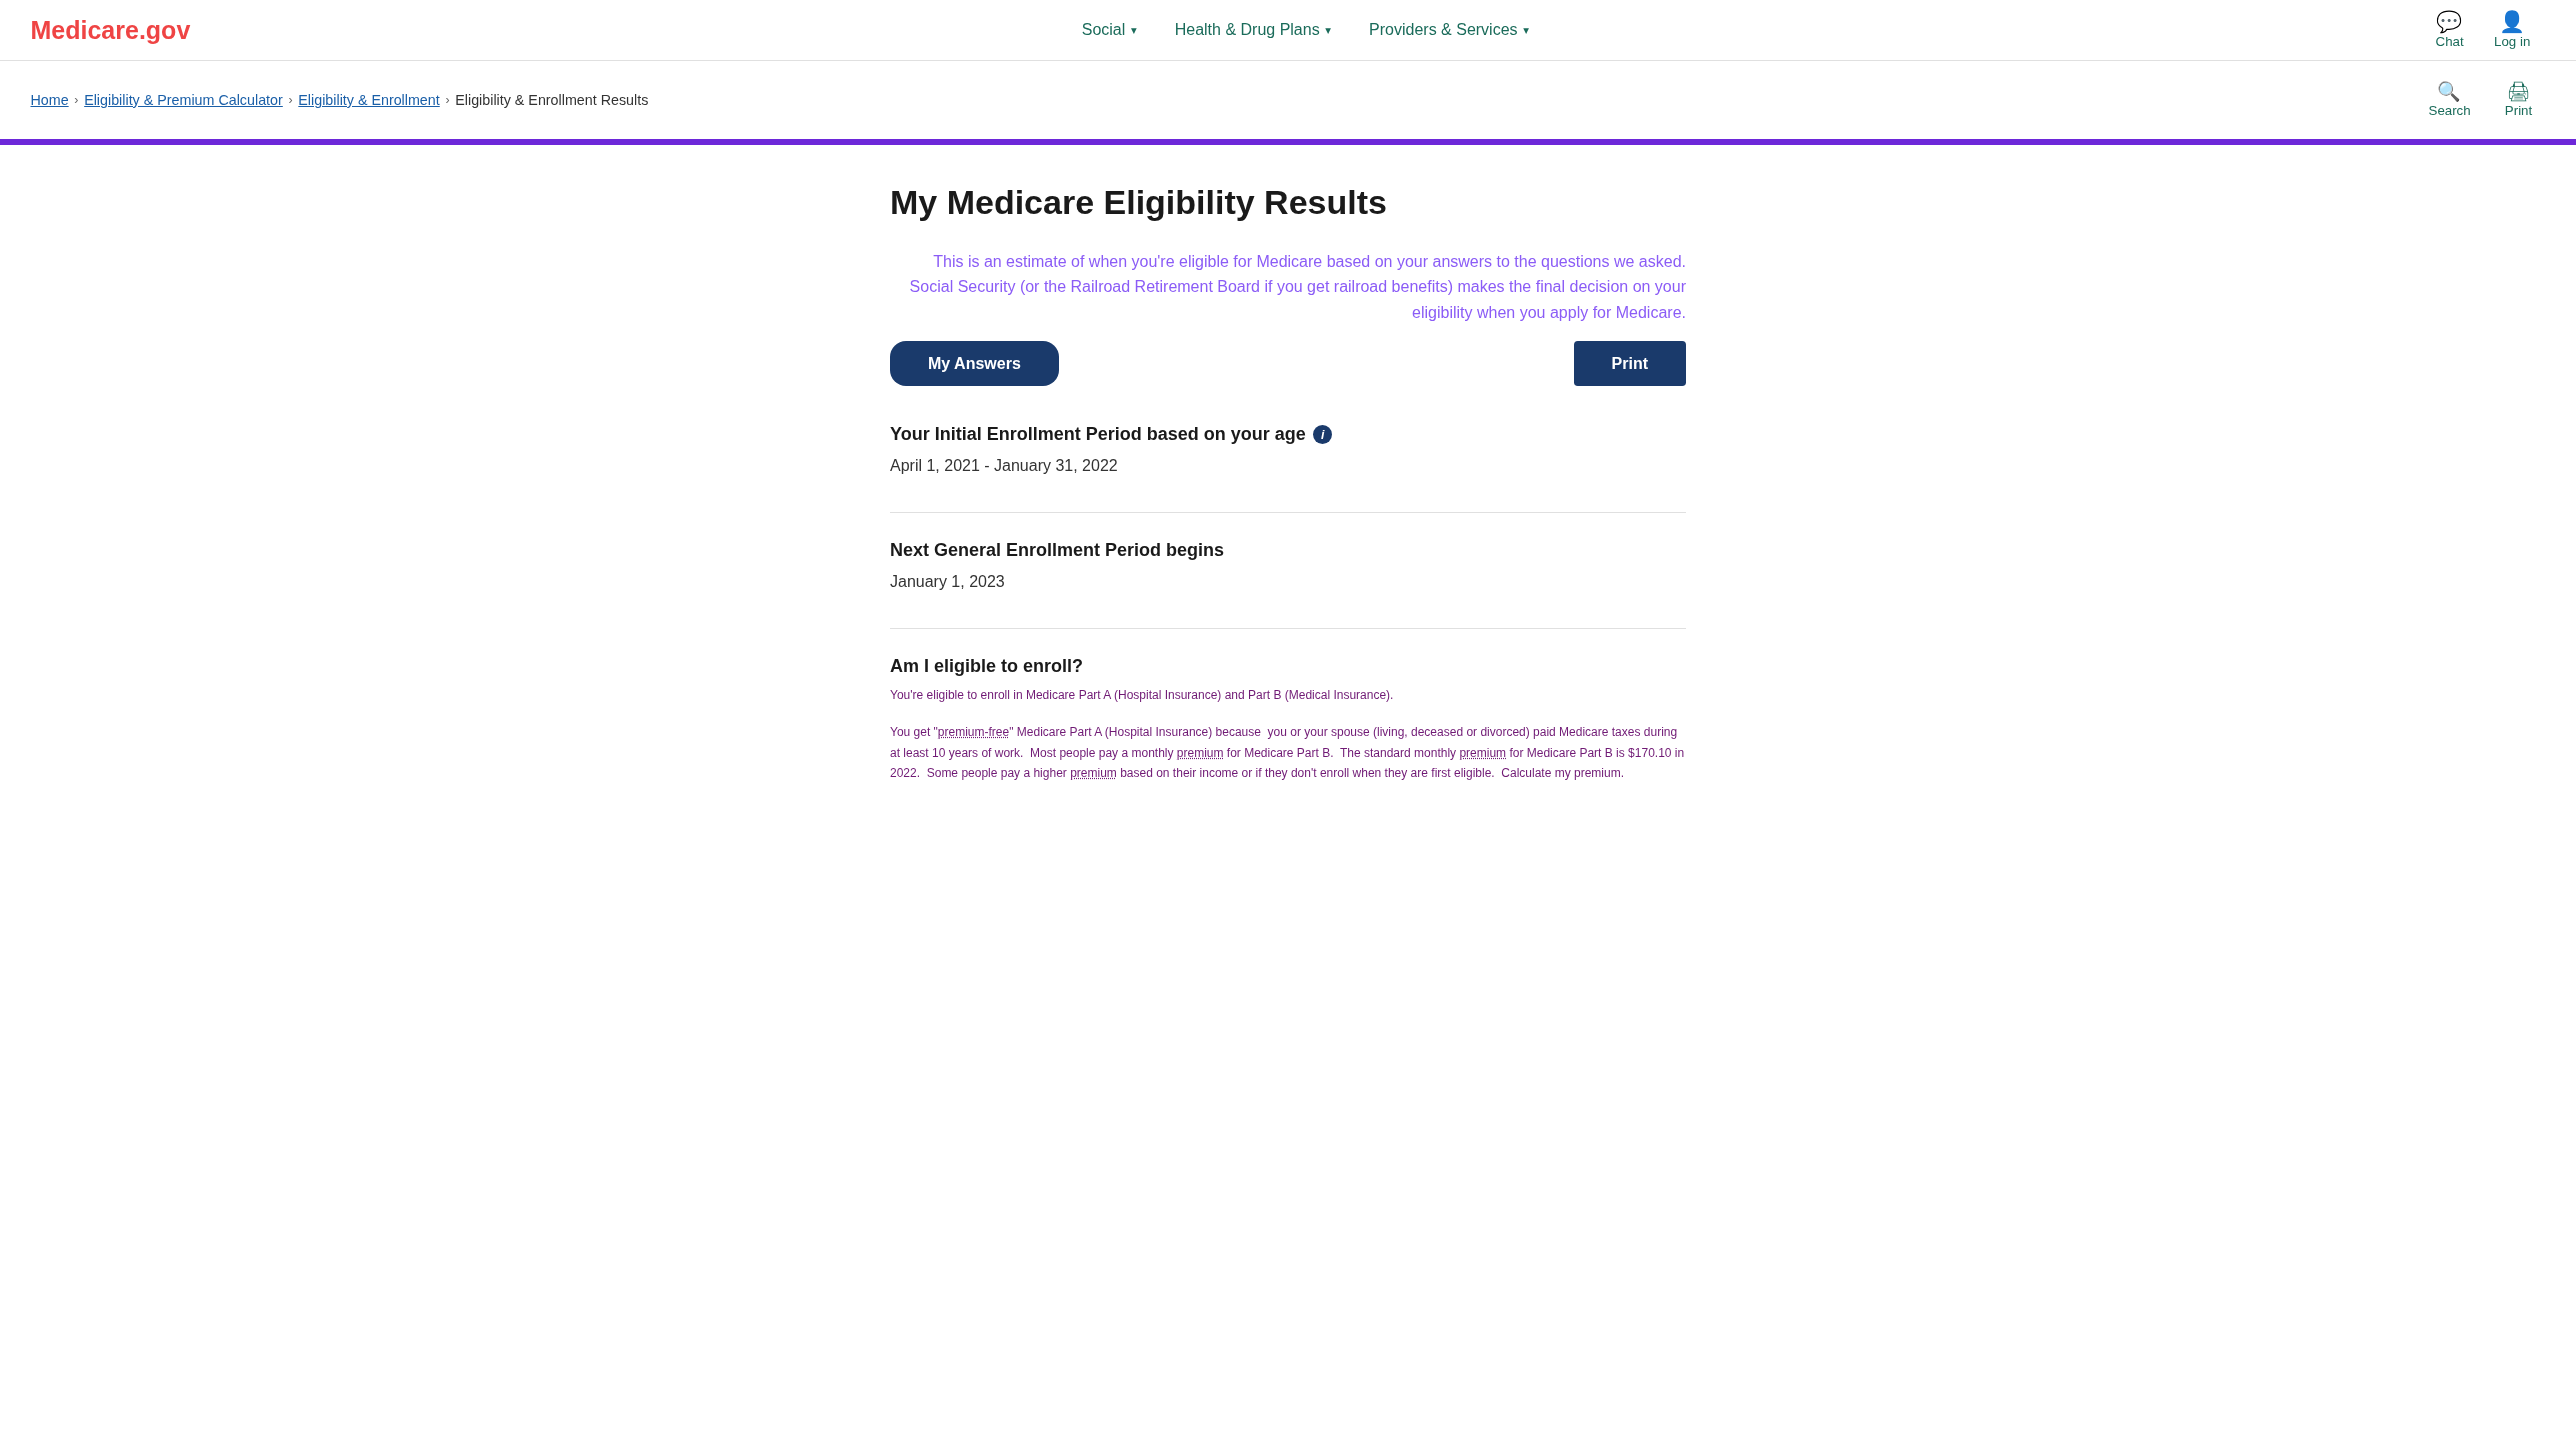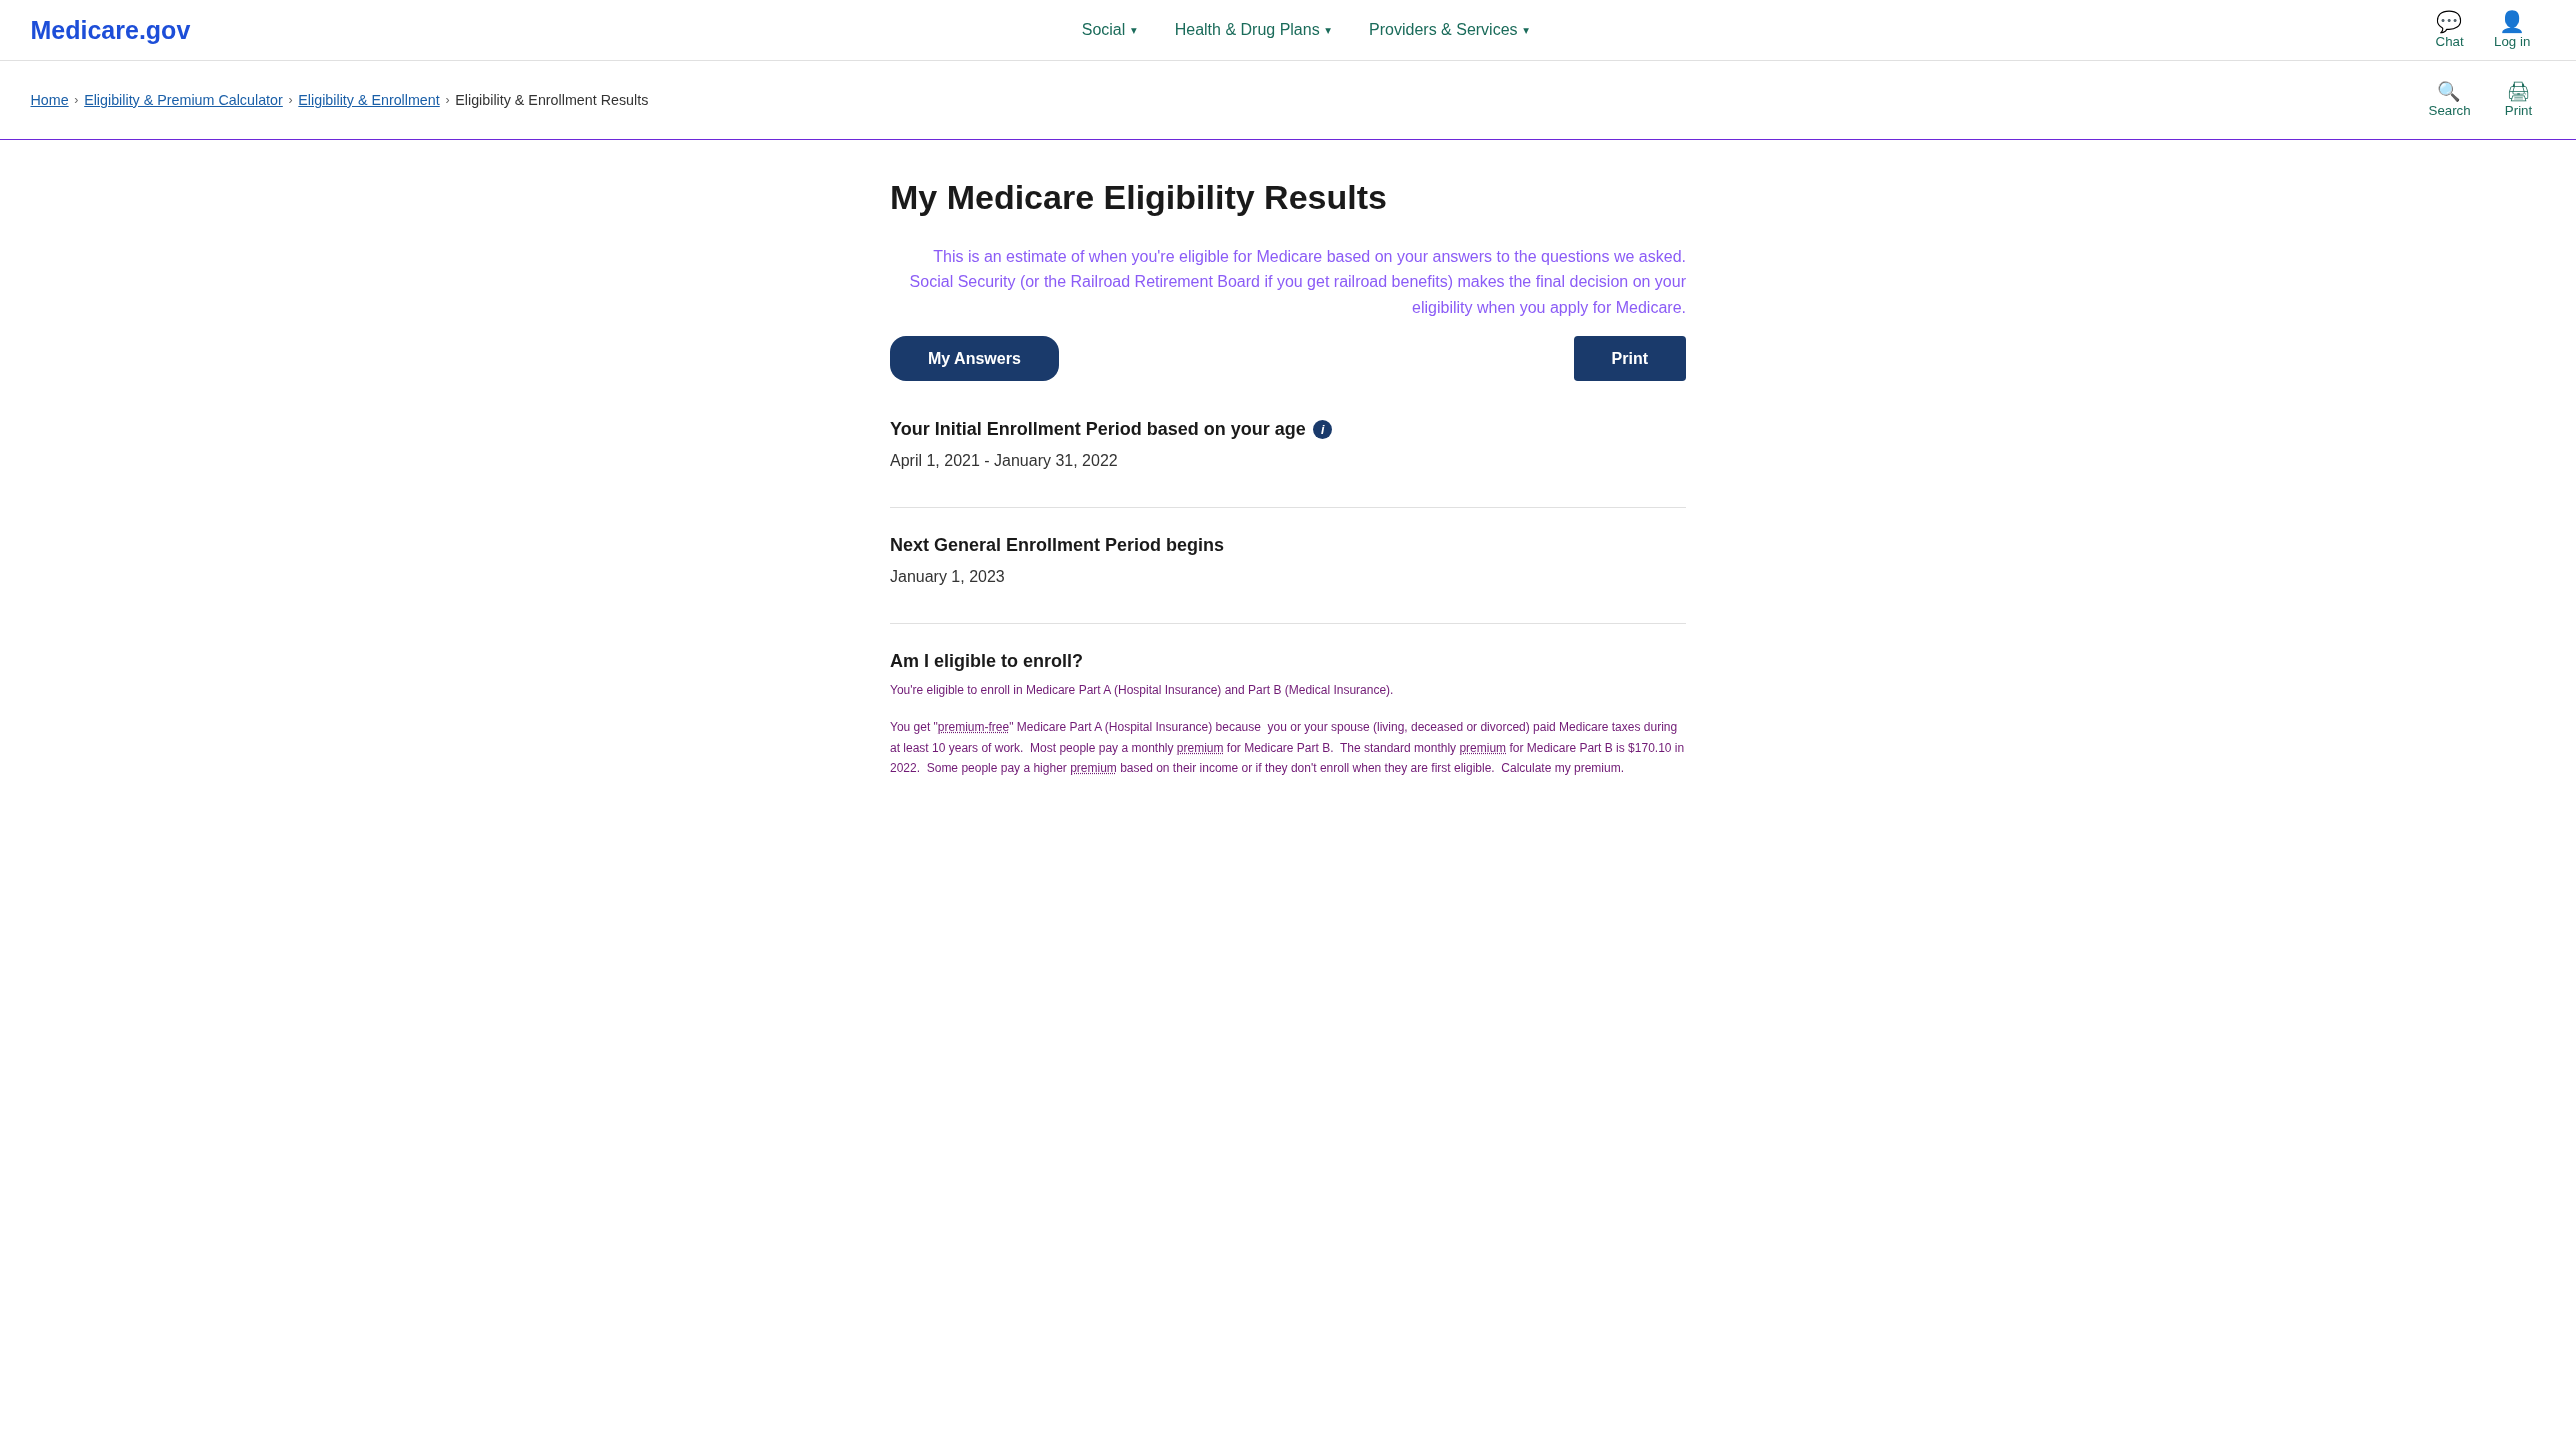--- a/index.html
+++ b/index.html
@@ -22,21 +22,21 @@
       justify-content: space-between;
       padding: 0 30.5px;
       height: 61px;
       border-bottom: 1px solid #e0e0e0;
       background: #fff;
     }
 
     .logo {
       font-size: 25px;
       font-weight: 400;
-      color: #1d4ed8;
+      color: #ef4444;
       text-decoration: none;
     }
 
     .logo span {
       font-weight: 700;
     }
 
     .main-nav {
       display: flex;
       align-items: center;
@@ -88,21 +88,21 @@
       font-size: 21px;
       line-height: 1;
     }
 
     
     .top-bar {
       display: flex;
       align-items: center;
       justify-content: space-between;
       padding: 15.2px 30.5px;
-      border-bottom: 1px solid #6d28d9;
+      border-bottom: 6px solid #6d28d9;
       background: #fff;
     }
 
     .breadcrumb {
       display: flex;
       align-items: center;
       gap: 5.7px;
       font-size: 14.3px;
     }
 

